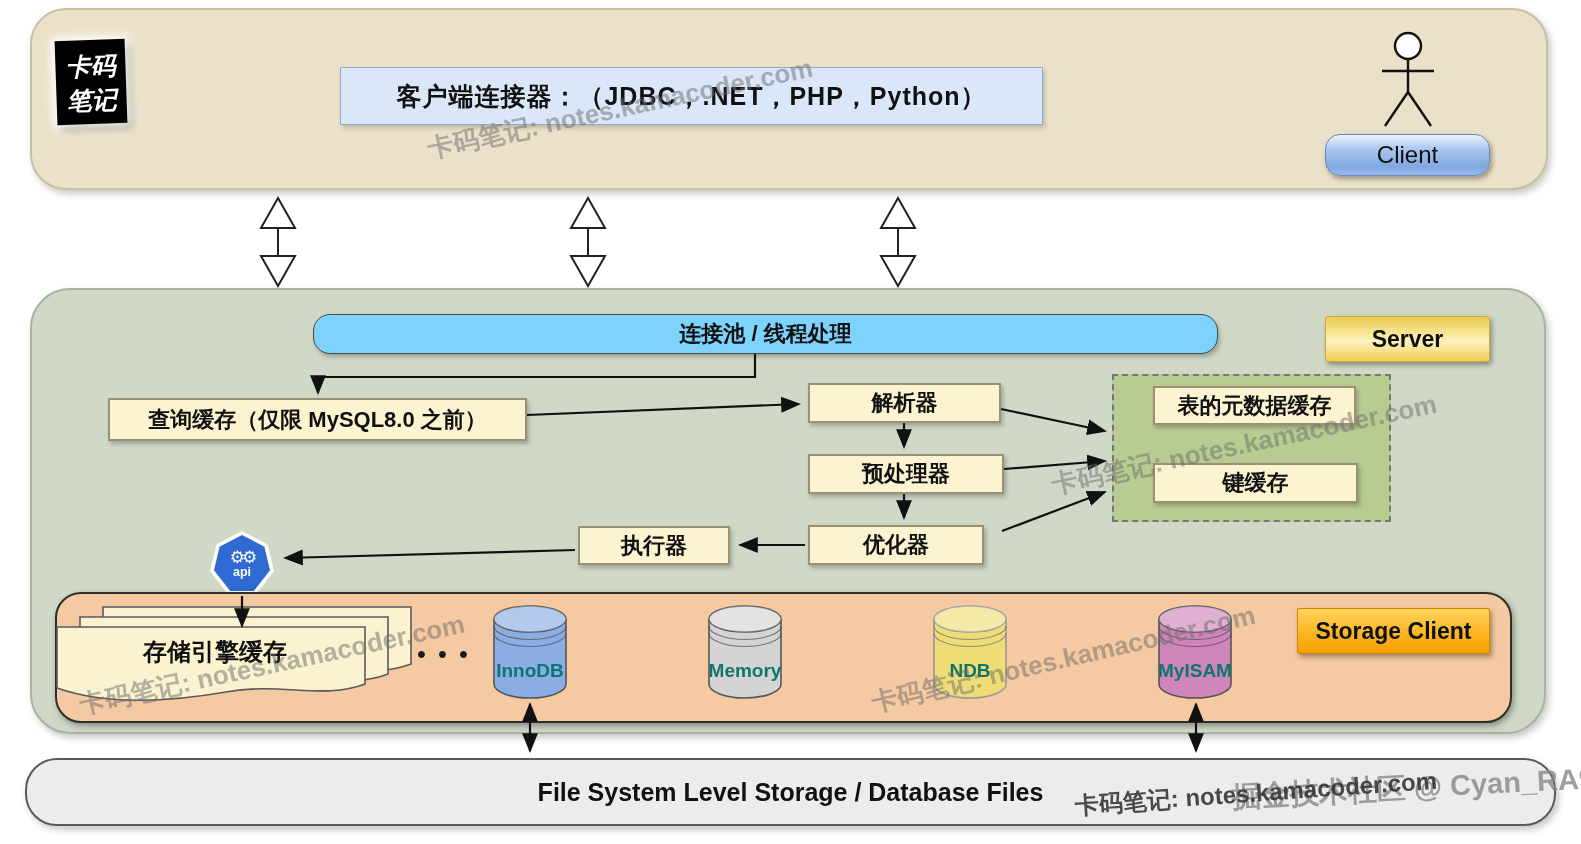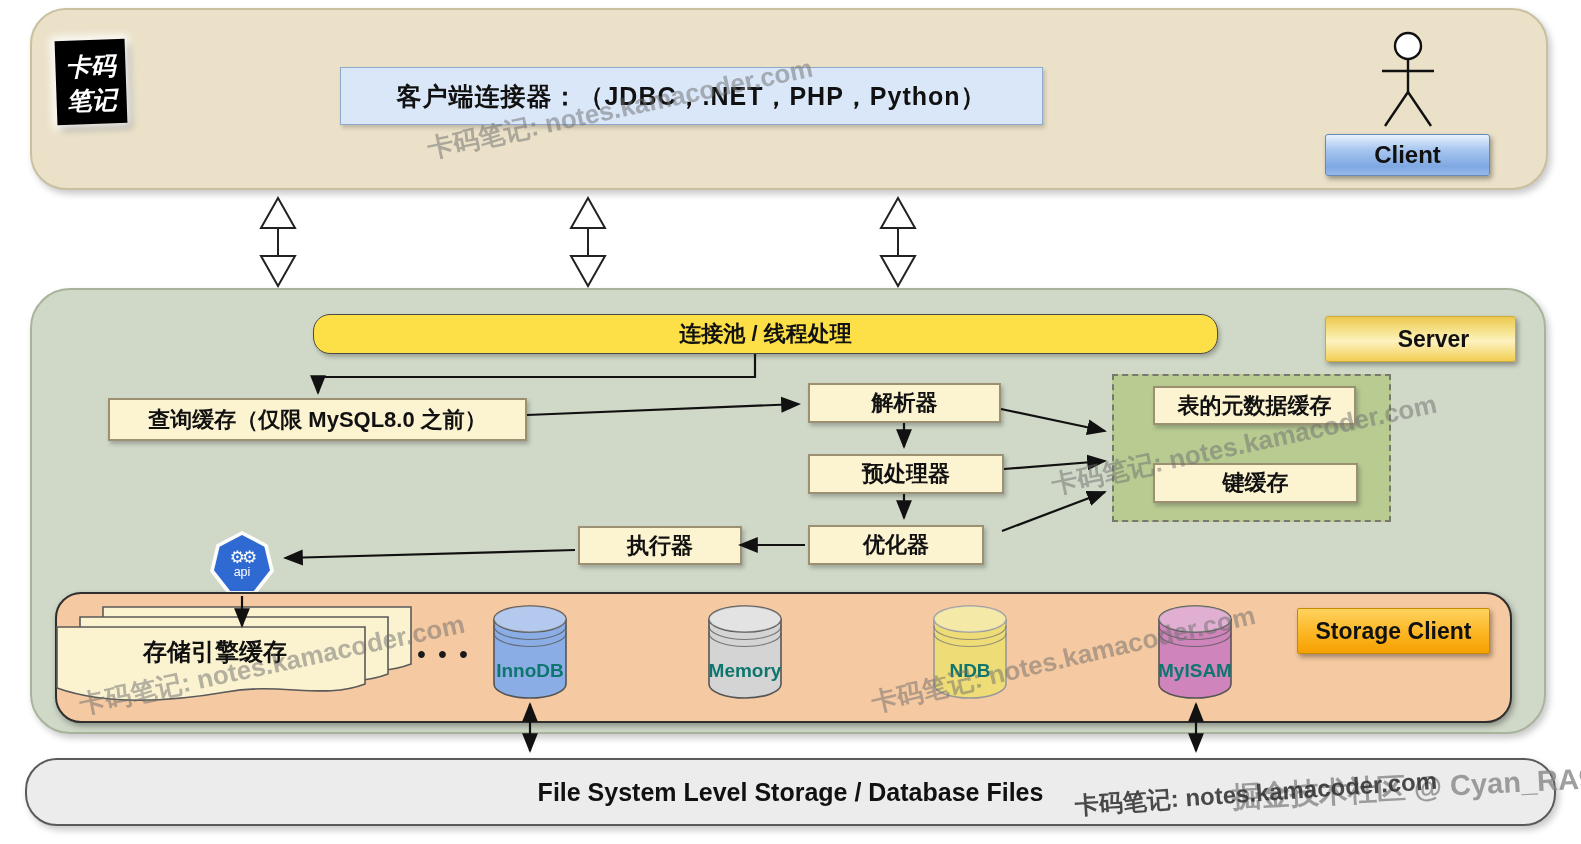--- a/index.html
+++ b/index.html
@@ -44,40 +44,39 @@
   .connector-box{
     left:340px;top:67px;width:703px;height:58px;
     background:#d9e7f8;border:1.5px solid #8ea9cc;box-sizing:border-box;
     display:flex;align-items:center;justify-content:center;
     font-size:25px;font-weight:bold;letter-spacing:1px;
     box-shadow:2px 3px 4px rgba(0,0,0,0.18);
   }
   .client-btn{
     left:1325px;top:134px;width:163px;height:40px;
     background:linear-gradient(180deg,#e9f2fd 0%,#aac8f0 35%,#7fa8e2 78%,#96b8ea 100%);
-    border:1px solid #6888b8;border-radius:3px;
-    display:flex;align-items:center;justify-content:center;
-    font-size:24px;font-weight:bold;
+    border:1px solid #6888b8;border-radius:15px;
+    display:flex;align-items:center;justify-content:center;
+    font-size:24px;font-weight:normal;
     box-shadow:2px 3px 5px rgba(0,0,0,0.35);
   }
   .pool-box{
     left:313px;top:314px;width:905px;height:40px;
-    background:#fde047;border:1.6px solid #4a4a4a;border-radius:17px;
+    background:#7dd3fc;border:1.6px solid #4a4a4a;border-radius:17px;
     display:flex;align-items:center;justify-content:center;
     font-size:22px;font-weight:bold;box-sizing:border-box;
     box-shadow:2px 3px 4px rgba(0,0,0,0.25);
   }
   .server-btn{
     left:1325px;top:316px;width:163px;height:44px;
     background:linear-gradient(180deg,#ecc94e 0%,#faeda8 45%,#fdf2c0 55%,#f2ce52 100%);
     border:1px solid #cfa93a;border-radius:3px;
     display:flex;align-items:center;justify-content:center;
     font-size:23px;font-weight:bold;
     box-shadow:2px 3px 5px rgba(0,0,0,0.35);
-    padding-left:26px;
   }
   .cream{
     position:absolute;box-sizing:border-box;
     background:#fcf3d1;border:2px solid #9c9072;
     display:flex;align-items:center;justify-content:center;
     font-size:22px;font-weight:bold;
     box-shadow:2px 3px 4px rgba(70,70,70,0.35);
   }
   .dashed-area{
     left:1112px;top:374px;width:279px;height:148px;
@@ -88,21 +87,21 @@
     clip-path:polygon(50% 0%,90% 21%,100% 63%,71% 100%,29% 100%,0% 63%,10% 21%);
     background:#fdfdfd;display:flex;align-items:center;justify-content:center;
   }
   .api-inner{
     width:56px;height:56px;
     clip-path:polygon(50% 0%,90% 21%,100% 63%,71% 100%,29% 100%,0% 63%,10% 21%);
     background:#2e6ad2;color:#fff;
     display:flex;flex-direction:column;align-items:center;justify-content:center;
   }
   .api-inner .gears{font-size:17px;line-height:1;letter-spacing:-3px;margin-top:2px;}
-  .api-inner .api-text{font-size:12.5px;font-weight:normal;line-height:1.1;}
+  .api-inner .api-text{font-size:12.5px;font-weight:bold;line-height:1.1;}
   .cache-text{
     left:80px;top:636px;width:270px;text-align:center;
     font-size:24px;font-weight:bold;line-height:1.35;
   }
   .dots{
     left:404px;top:640px;width:80px;text-align:center;
     font-size:24px;font-weight:bold;letter-spacing:3px;color:#1a1a1a;
   }
   .cylinder{position:absolute;width:84px;height:100px;}
   .cylinder .cyl-label{
@@ -203,21 +202,21 @@
 </div>
 
 <div class="cream" style="left:808px;top:454px;width:196px;height:40px;">
   <span>预处理器</span>
 </div>
 
 <div class="cream" style="left:808px;top:525px;width:176px;height:40px;">
   <span>优化器</span>
 </div>
 
-<div class="cream" style="left:578px;top:526px;width:164px;height:39px;">
+<div class="cream" style="left:578px;top:526px;width:152px;height:39px;">
   <span>执行器</span>
 </div>
 
 <div class="abs dashed-area"></div>
 
 <div class="cream" style="left:1153px;top:386px;width:203px;height:39px;font-family:Liberation Mono, monospace;">
   <span>表的元数据缓存</span>
 </div>
 
 <div class="cream" style="left:1153px;top:463px;width:205px;height:40px;">

